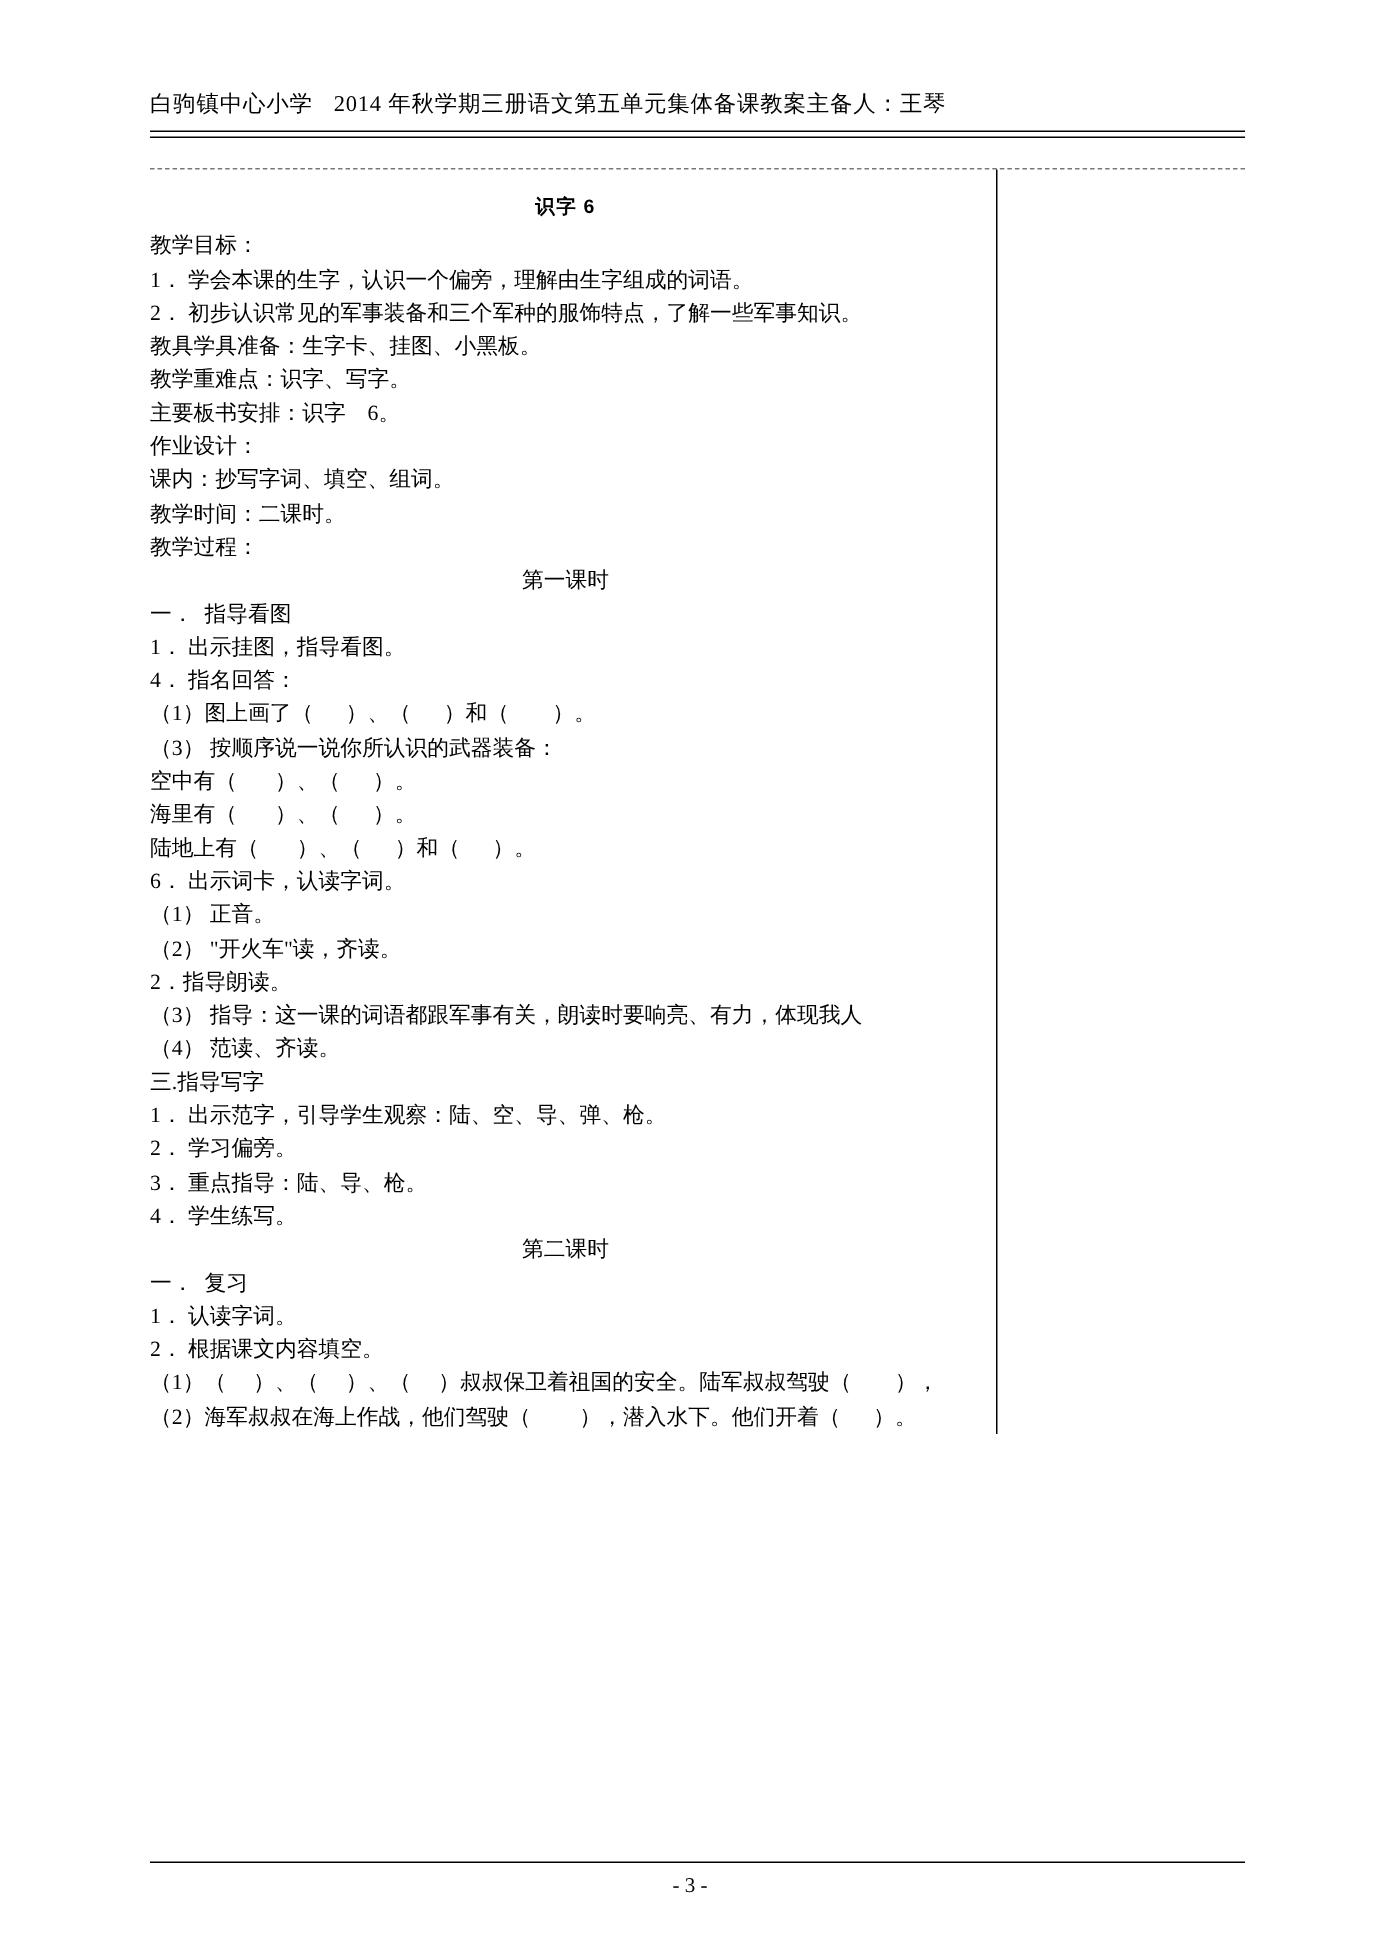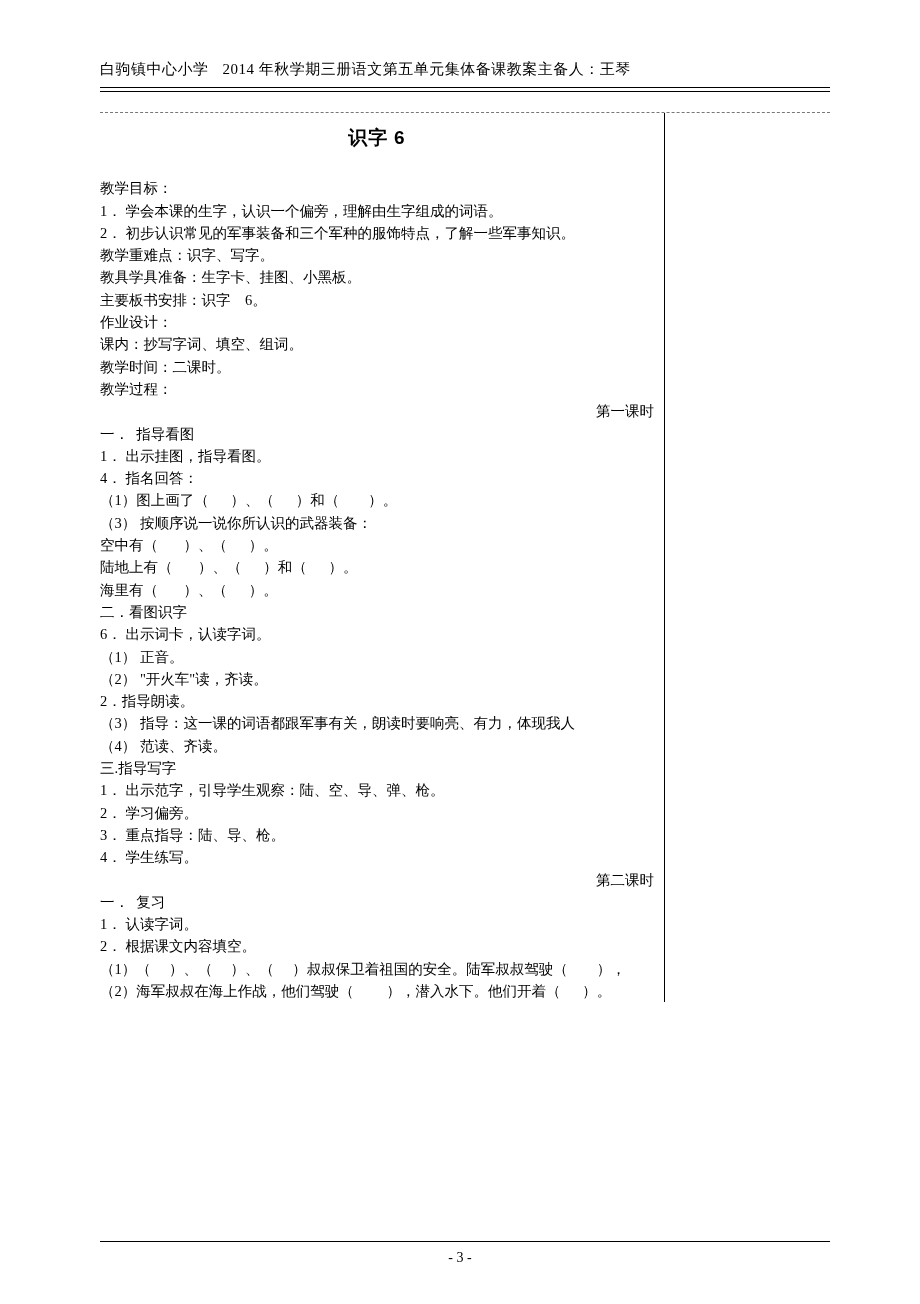--- a/index.html
+++ b/index.html
@@ -48,33 +48,33 @@
     padding-right: 10px;
     padding-top: 14px;
     font-size: 14.5px;
     line-height: 22.3px;
   }
   .notes-col {
     width: 165px;
   }
   .title {
     text-align: center;
-    font-size: 19px;
+    font-size: 13px;
     font-weight: bold;
-    margin-bottom: 28px;
+    margin-bottom: 4px;
     letter-spacing: 1px;
   }
   .title .num {
     font-family: Arial, sans-serif;
   }
   .line {
     white-space: pre;
   }
   .section-center {
-    text-align: right;
+    text-align: center;
   }
   .indent1 { padding-left: 1.6em; }
   .footer-line {
     position: absolute;
     left: 100px;
     right: 90px;
     bottom: 62px;
     border-top: 1px solid #000;
   }
   .footer-num {
@@ -105,37 +105,36 @@
 
       <div class="title">
         <span>识字</span>
         <span class="num">6</span>
       </div>
 
       <div id="body-lines">
           <div class="line">教学目标：</div>
           <div class="line">1． 学会本课的生字，认识一个偏旁，理解由生字组成的词语。</div>
           <div class="line">2． 初步认识常见的军事装备和三个军种的服饰特点，了解一些军事知识。</div>
+          <div class="line">教具学具准备：生字卡、挂图、小黑板。</div>
           <div class="line">教学重难点：识字、写字。</div>
-          <div class="line">教具学具准备：生字卡、挂图、小黑板。</div>
           <div class="line">主要板书安排：识字    6。</div>
           <div class="line">作业设计：</div>
           <div class="line">课内：抄写字词、填空、组词。</div>
           <div class="line">教学时间：二课时。</div>
           <div class="line">教学过程：</div>
           <div class="line section-center">第一课时</div>
           <div class="line">一．  指导看图</div>
           <div class="line">1． 出示挂图，指导看图。</div>
           <div class="line">4． 指名回答：</div>
           <div class="line">（1）图上画了（      ）、（      ）和（        ）。</div>
           <div class="line">（3） 按顺序说一说你所认识的武器装备：</div>
           <div class="line">空中有（       ）、（      ）。</div>
+          <div class="line">海里有（       ）、（      ）。</div>
           <div class="line">陆地上有（       ）、（      ）和（      ）。</div>
-          <div class="line">海里有（       ）、（      ）。</div>
-          <div class="line">二．看图识字</div>
           <div class="line">6． 出示词卡，认读字词。</div>
           <div class="line">（1） 正音。</div>
           <div class="line">（2） "开火车"读，齐读。</div>
           <div class="line">2．指导朗读。</div>
           <div class="line">（3） 指导：这一课的词语都跟军事有关，朗读时要响亮、有力，体现我人</div>
           <div class="line">（4） 范读、齐读。</div>
           <div class="line">三.指导写字</div>
           <div class="line">1． 出示范字，引导学生观察：陆、空、导、弹、枪。</div>
           <div class="line">2． 学习偏旁。</div>
           <div class="line">3． 重点指导：陆、导、枪。</div>

